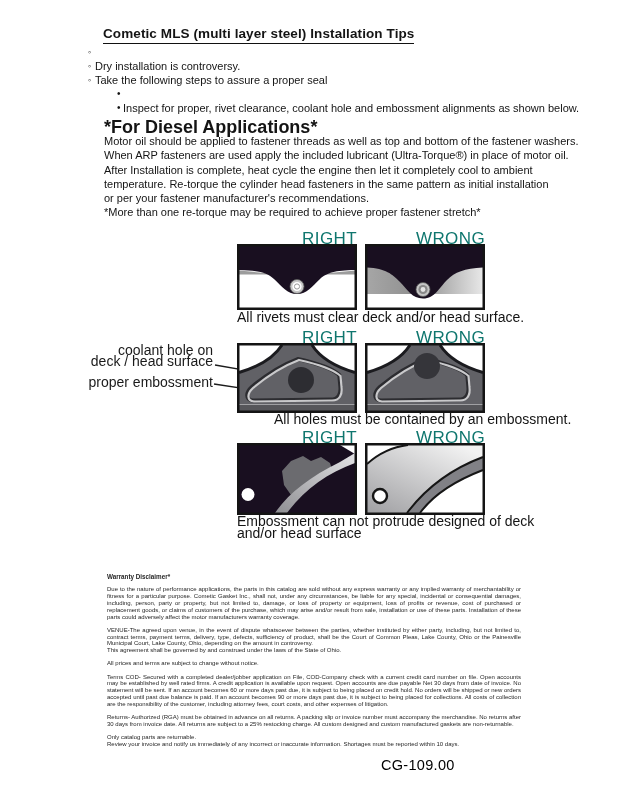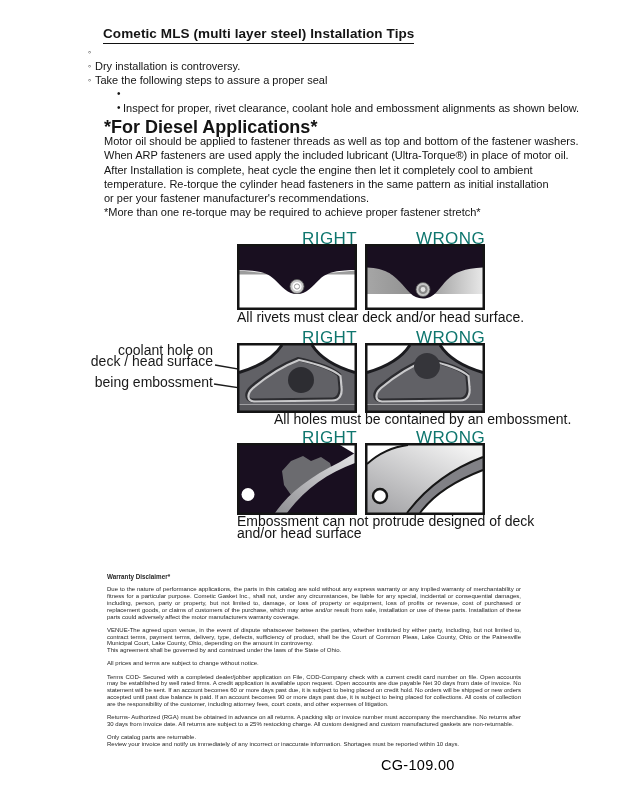--- a/index.html
+++ b/index.html
@@ -100,21 +100,21 @@
   </svg>
 </div>
 
 <div class="abs caption" style="left:237px;top:312px;">All rivets must clear deck and/or head surface.</div>
 
 <div class="abs panel-label" style="left:237px;top:328px;">RIGHT</div>
 <div class="abs panel-label" style="left:365px;top:328px;">WRONG</div>
 
 <div class="abs anno" style="right:405px;top:345px;">coolant hole on
 deck / head surface</div>
-<div class="abs anno" style="right:405px;top:377px;">being embossment</div>
+<div class="abs anno" style="right:405px;top:377px;">proper embossment</div>
 
 <div class="abs" style="left:210px;top:360px;">
   <svg width="100" height="36" viewBox="0 0 100 36">
     <line x1="5" y1="5" x2="91" y2="20" stroke="#1c1c1c" stroke-width="1.3"></line>
     <line x1="4" y1="24" x2="50" y2="31" stroke="#1c1c1c" stroke-width="1.3"></line>
   </svg>
 </div>
 
 <div class="abs" style="left:237px;top:343px;">
   <svg viewBox="0 0 120 70" width="120" height="70">

